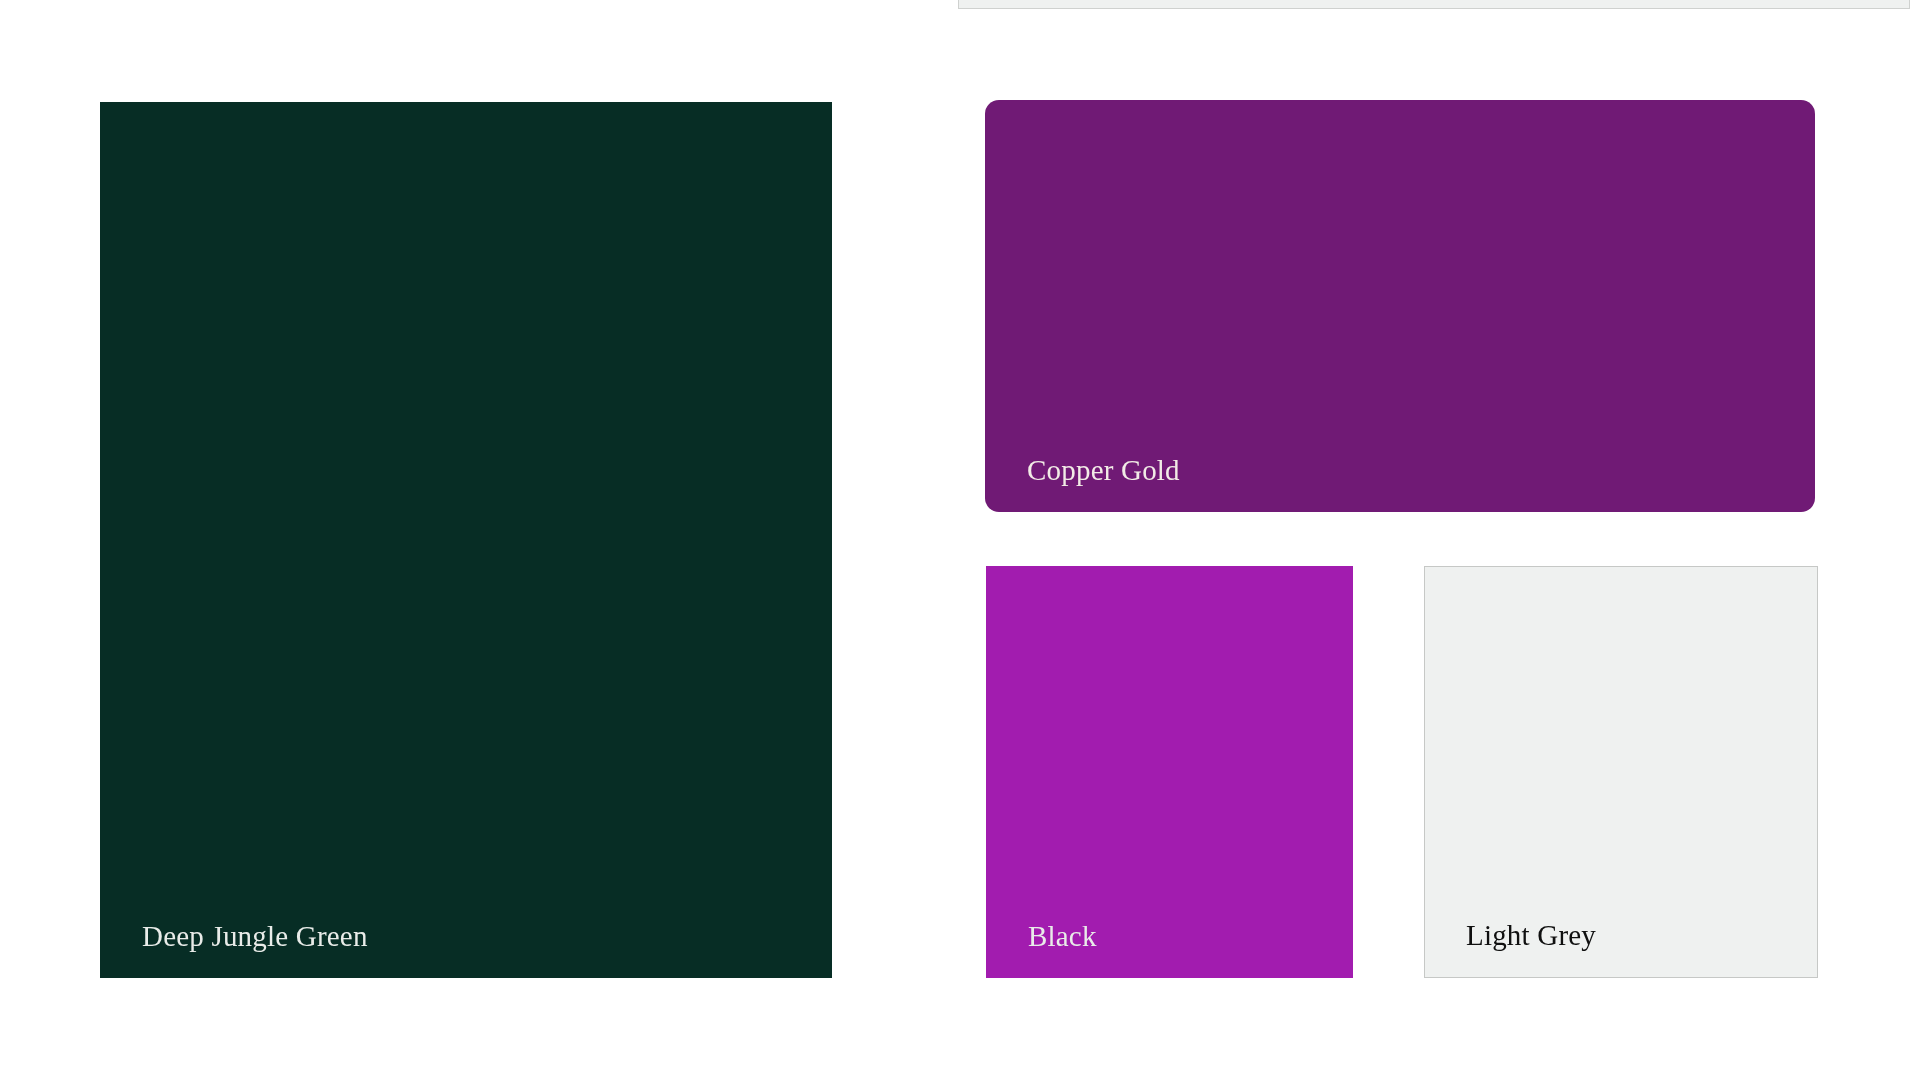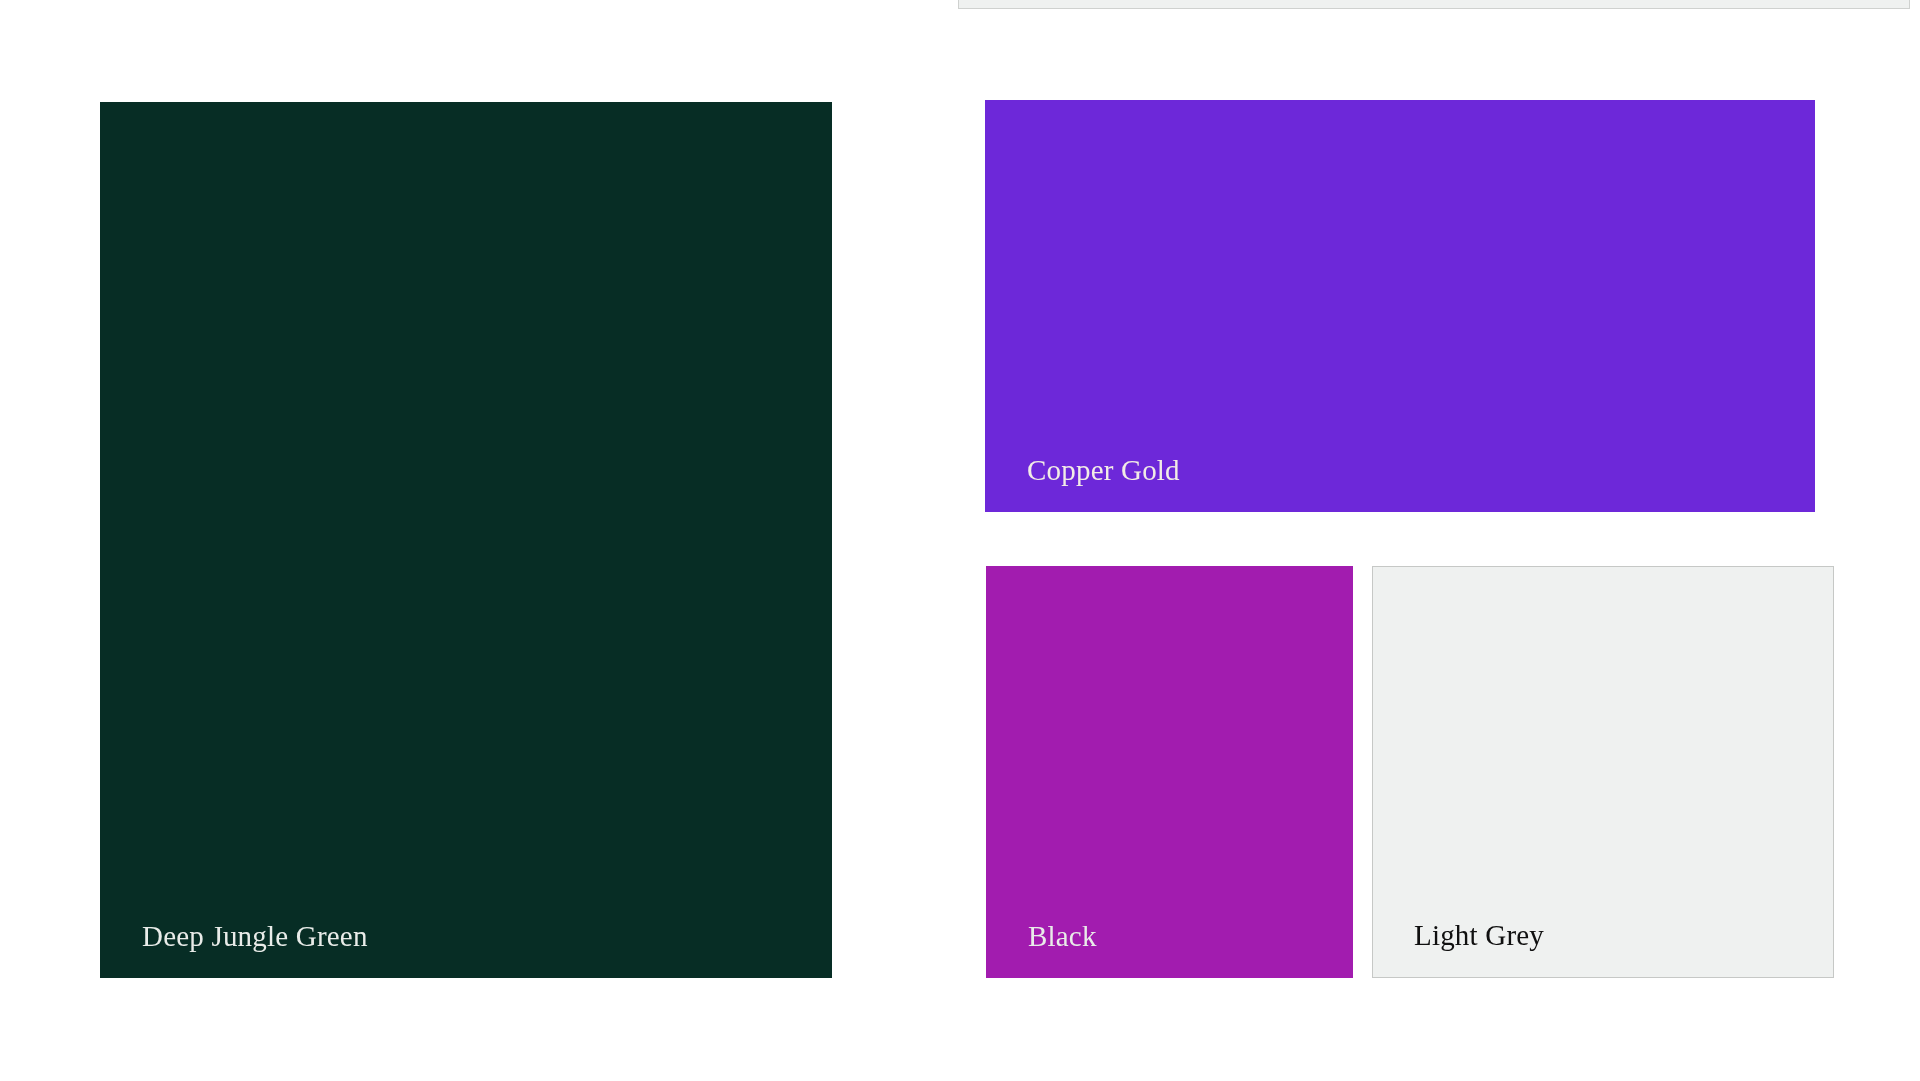--- a/index.html
+++ b/index.html
@@ -60,37 +60,38 @@
     height: 876px;
     background: #072D25;
   }
   .sw-green .swatch-label { color: #e9ece9; }
 
   .sw-copper {
     left: 985px;
     top: 100px;
     width: 830px;
     height: 412px;
-    background: #6d28d9;
+    background: #701a75;
+    border-radius: 14px;
   }
   .sw-copper .swatch-label { color: #f2ece6; }
 
   .sw-black {
     left: 986px;
     top: 566px;
     width: 367px;
     height: 412px;
     background: #a21caf;
   }
   .sw-black .swatch-label { color: #e9ece9; }
 
   .sw-grey {
-    left: 1372px;
+    left: 1424px;
     top: 566px;
-    width: 462px;
+    width: 394px;
     height: 412px;
     background: #eff1f0;
     border: 1px solid #c6c8c6;
     padding-left: 14px;
   }
   .sw-grey .swatch-label { color: #101010; left: 41px; }
 </style>
 </head>
 <body>
 

